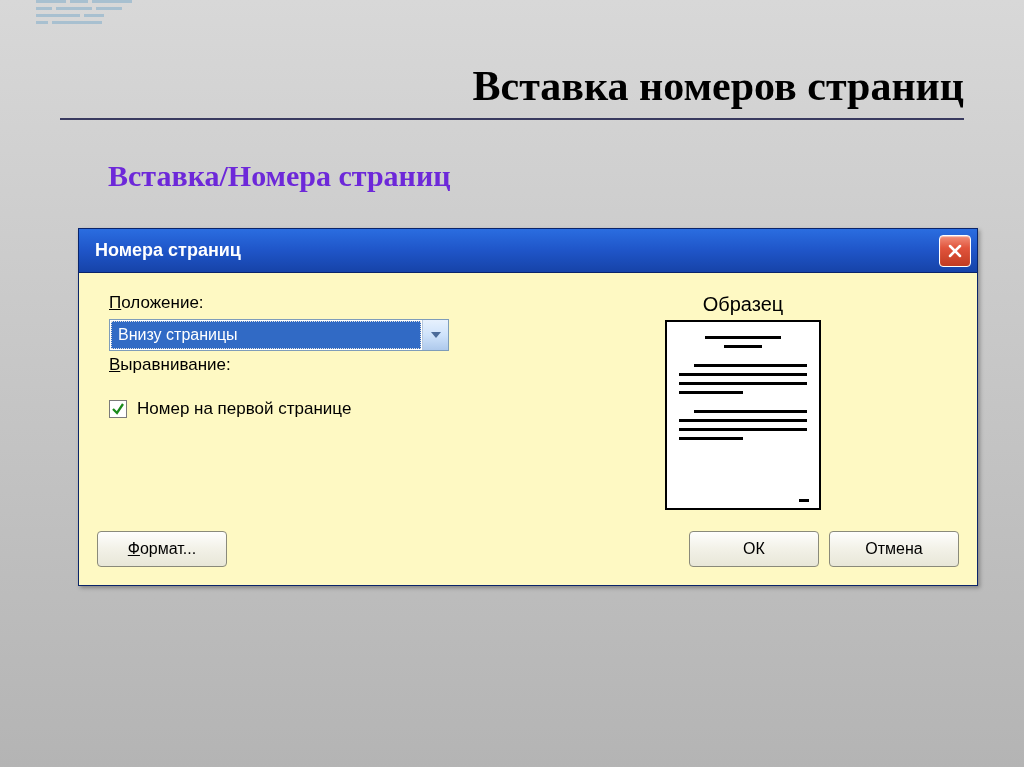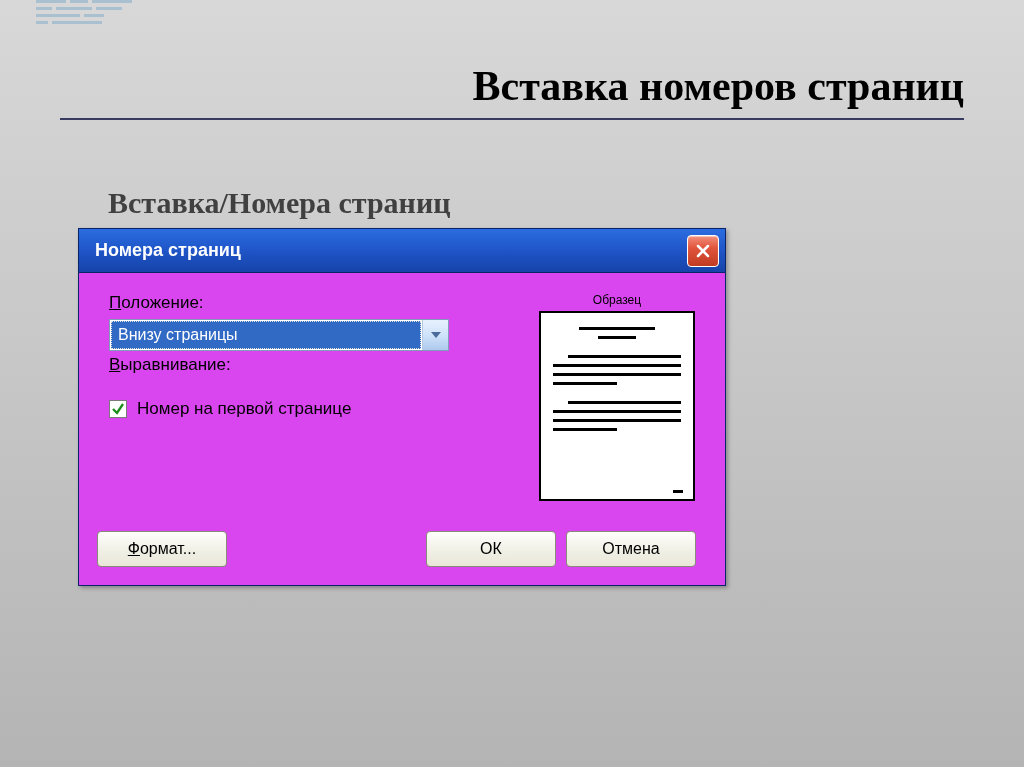--- a/index.html
+++ b/index.html
@@ -25,34 +25,34 @@
     text-align: right;
   }
   .slide-rule {
     margin-top: 8px;
     height: 2px;
     background: #393a5f;
     width: 100%;
   }
   .slide-sub {
     position: absolute;
-    top: 186px;
+    top: 159px;
     left: 108px;
     font-family: Georgia, "Times New Roman", serif;
     font-size: 30px;
     font-weight: bold;
-    color: #404040;
+    color: #6d28d9;
   }
   .dialog-outer {
     position: absolute;
     top: 228px;
     left: 78px;
-    width: 648px;
+    width: 900px;
     height: 358px;
-    background: #d946ef;
+    background: #fef9c3;
     border: 1px solid #0a246a;
     box-shadow: 2px 2px 4px rgba(0,0,0,0.3);
   }
   .titlebar {
     height: 44px;
     background: linear-gradient(180deg, #2a6de0 0%, #1f55c8 50%, #1643a8 100%);
     display: flex;
     align-items: center;
     padding: 0 6px;
     color: #fff;
@@ -142,21 +142,21 @@
     height: 18px;
     border: 1px solid #7a7a7a;
     background: #fff;
     margin-right: 10px;
     display: flex;
     align-items: center;
     justify-content: center;
   }
   .checkbox svg { display: block; }
   .preview-label {
-    font-size: 12px;
+    font-size: 20px;
     margin-bottom: 4px;
   }
   .preview-page {
     width: 156px;
     height: 190px;
     border: 2px solid #000;
     background: #fff;
     position: relative;
     padding: 14px 12px 10px;
   }
@@ -192,21 +192,21 @@
     padding: 0 18px;
     border: 1px solid #8a8a7a;
     border-radius: 4px;
     background: linear-gradient(180deg, #fefefd 0%, #f2f1e7 50%, #e8e7d8 100%);
     font-size: 16px;
     display: flex;
     align-items: center;
     justify-content: center;
     margin-right: 10px;
   }
-  .btn.last { margin-right: 11px; }
+  .btn.last { margin-right: 0; }
   .spacer { flex: 1; }
   
   .deco-lines {
     position: absolute;
     top: 0;
     left: 36px;
     width: 110px;
     height: 34px;
   }
   .deco-lines .row {

